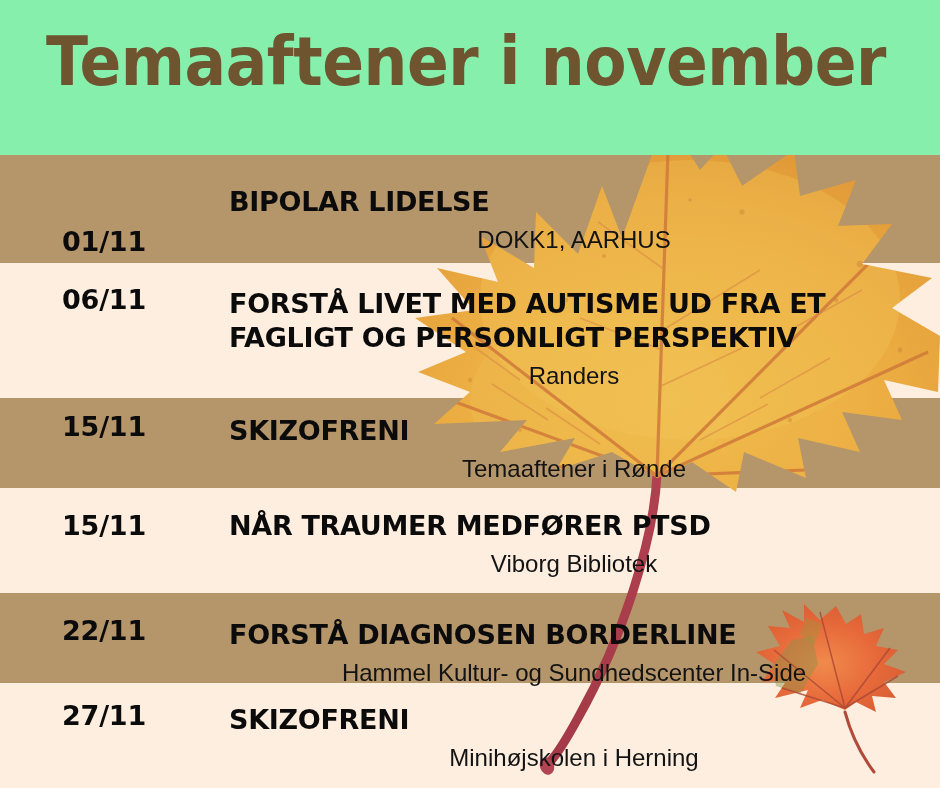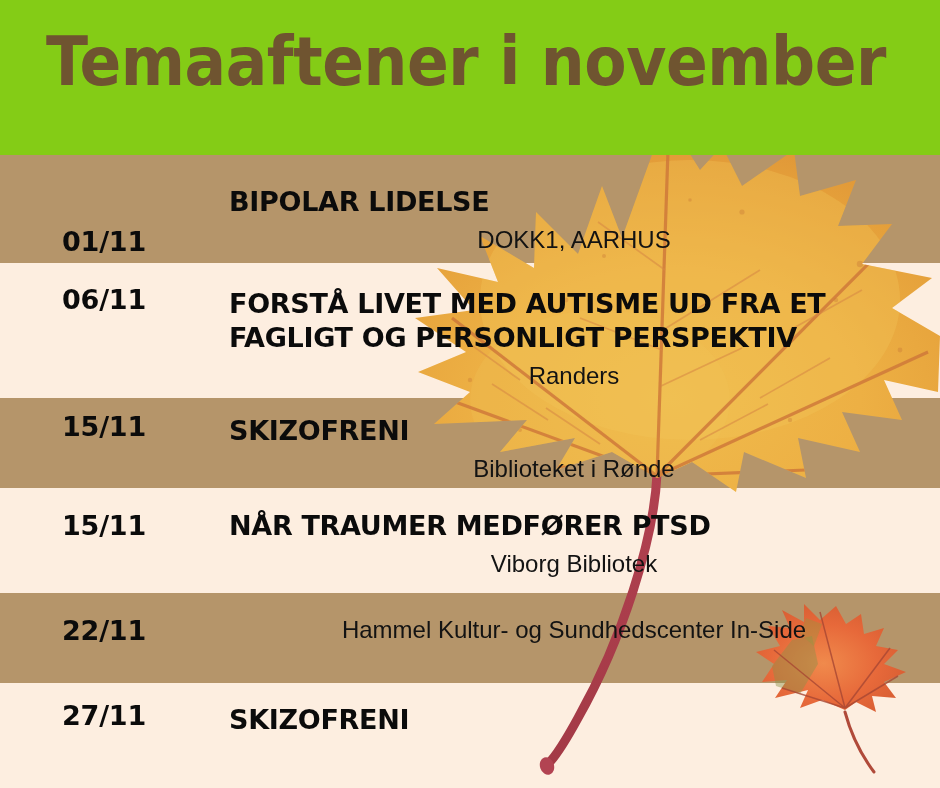--- a/index.html
+++ b/index.html
@@ -15,21 +15,21 @@
     background: #ffffff;
     font-family: "Liberation Sans", sans-serif;
   }
 
   
   .header {
     position: absolute;
     left: 0; top: 0;
     width: 940px;
     height: 155px;
-    background: #84cc16;
+    background: #86efac;
     z-index: 4;
   }
   .poster-title {
     position: absolute;
     left: 46px;
     top: 24px;
     font-family: "DejaVu Sans", sans-serif;
     font-weight: bold;
     font-size: 67px;
     letter-spacing: -0.5px;
@@ -247,37 +247,39 @@
         <div class="entry-body" style="top: 282px;">
           <div class="entry-title">FORSTÅ LIVET MED AUTISME UD FRA ET
 FAGLIGT OG PERSONLIGT PERSPEKTIV</div>
           <div class="entry-venue">Randers</div>
         </div>
       </div>
       <div class="entry" style="top: 0px;">
         <div class="entry-date" style="top: 411px;">15/11</div>
         <div class="entry-body" style="top: 409px;">
           <div class="entry-title">SKIZOFRENI</div>
-          <div class="entry-venue">Biblioteket i Rønde</div>
+          <div class="entry-venue">Temaaftener i Rønde</div>
         </div>
       </div>
       <div class="entry" style="top: 0px;">
         <div class="entry-date" style="top: 510px;">15/11</div>
         <div class="entry-body" style="top: 504px;">
           <div class="entry-title">NÅR TRAUMER MEDFØRER PTSD</div>
           <div class="entry-venue">Viborg Bibliotek</div>
         </div>
       </div>
       <div class="entry" style="top: 0px;">
         <div class="entry-date" style="top: 615px;">22/11</div>
         <div class="entry-body" style="top: 613px;">
+          <div class="entry-title">FORSTÅ DIAGNOSEN BORDERLINE</div>
           <div class="entry-venue">Hammel Kultur- og Sundhedscenter In-Side</div>
         </div>
       </div>
       <div class="entry" style="top: 0px;">
         <div class="entry-date" style="top: 700px;">27/11</div>
         <div class="entry-body" style="top: 698px;">
           <div class="entry-title">SKIZOFRENI</div>
+          <div class="entry-venue">Minihøjskolen i Herning</div>
         </div>
       </div>
     </div>
 
 </div>
 
 </body></html>

